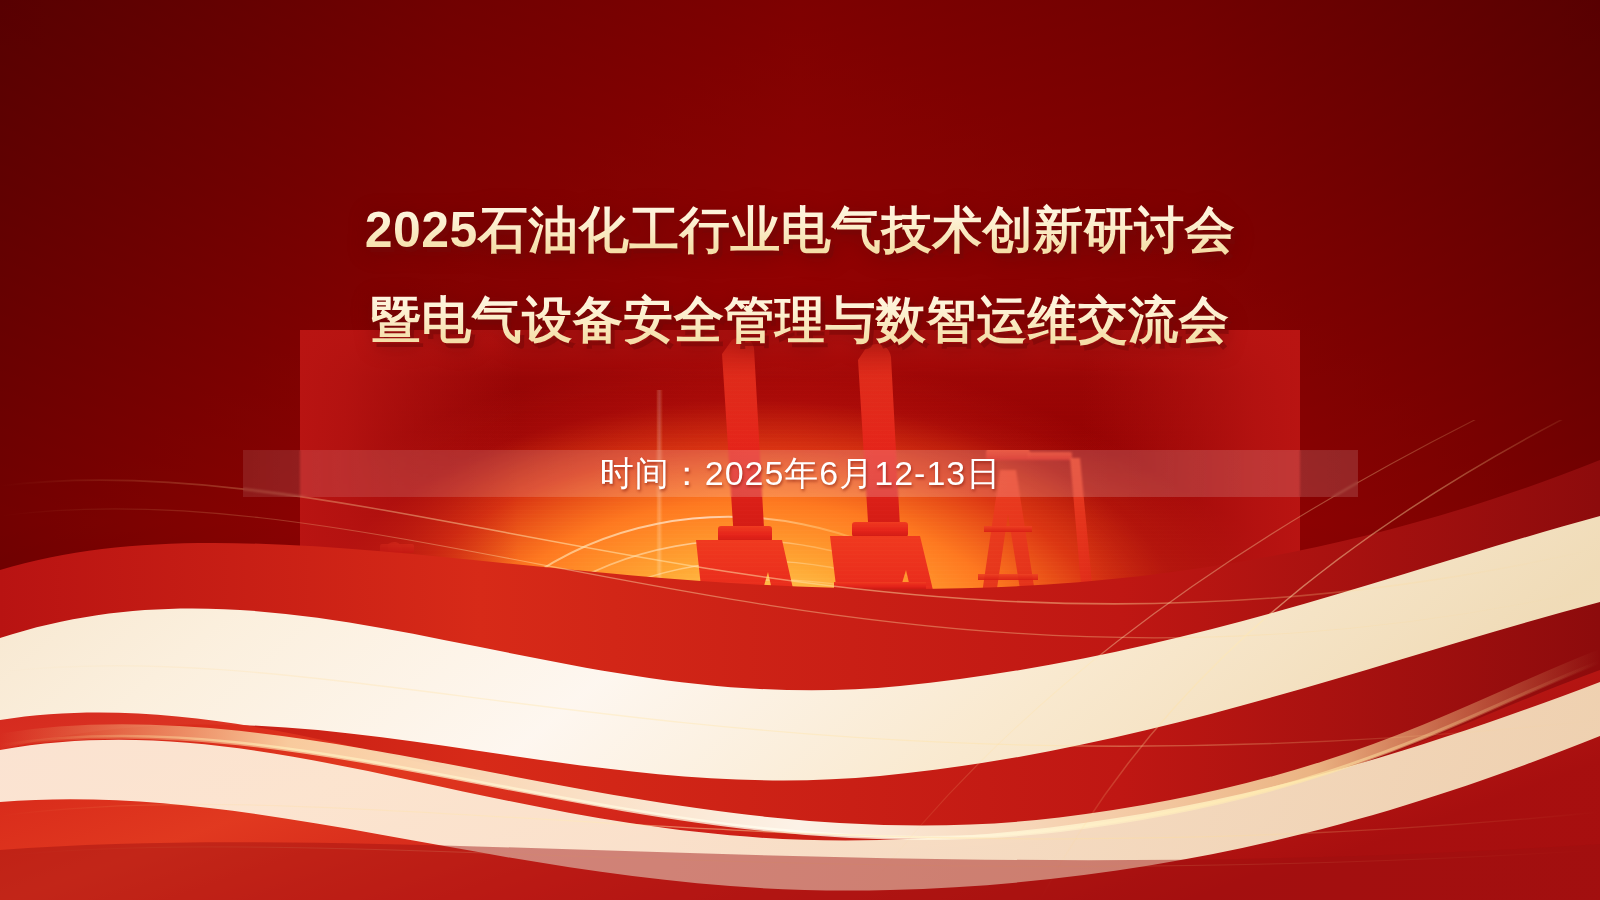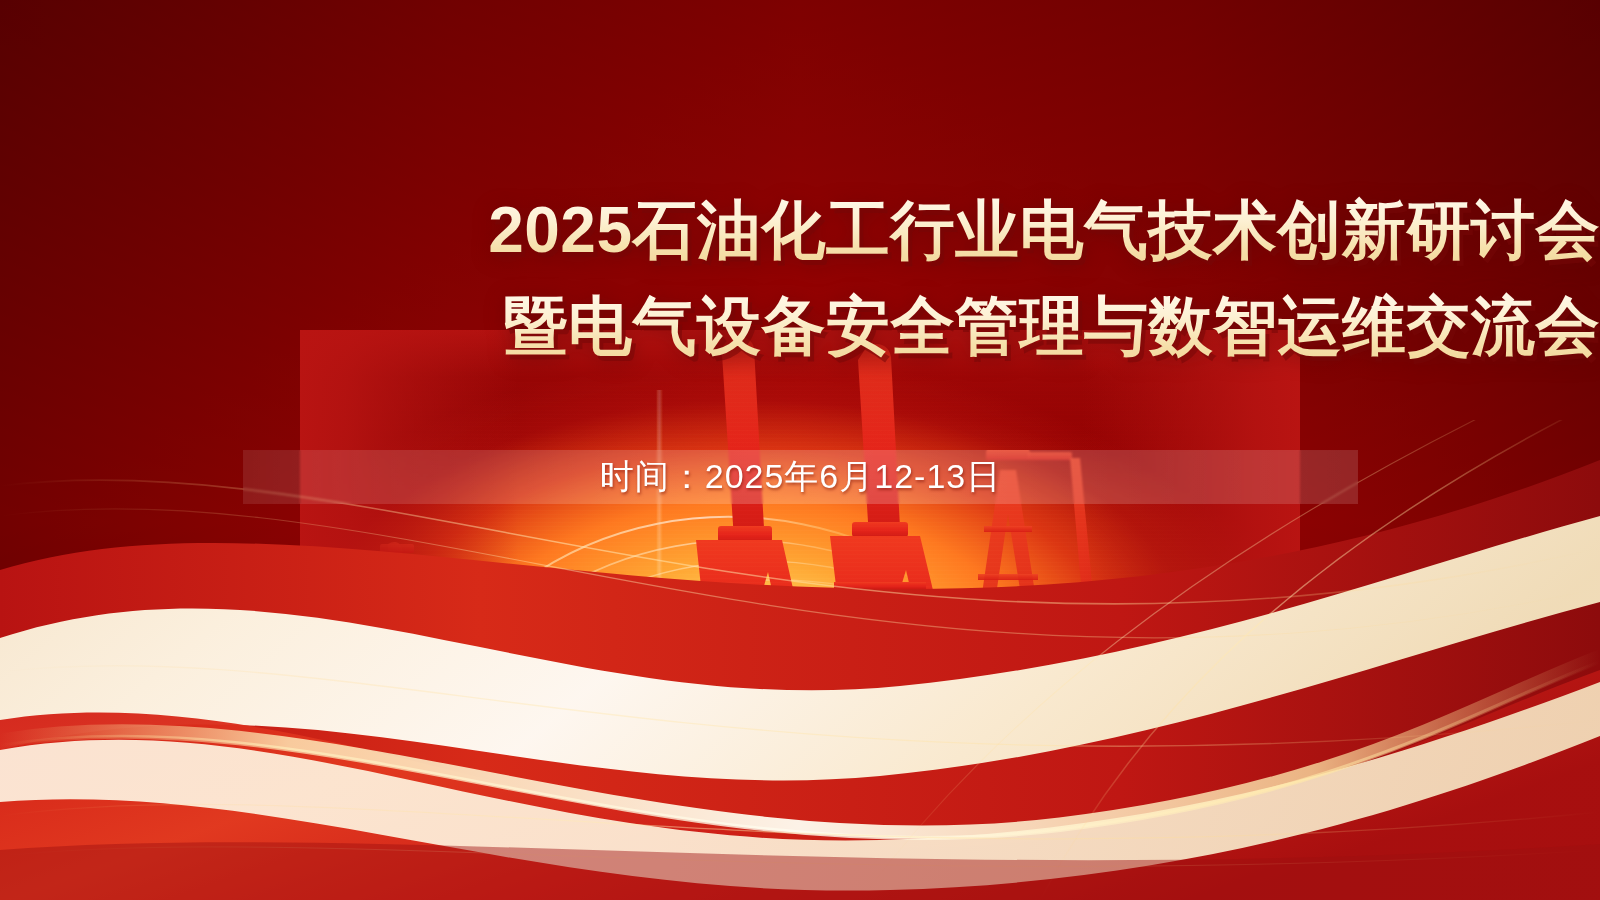--- a/index.html
+++ b/index.html
@@ -74,40 +74,39 @@
   
   .title-block {
     position:absolute; left:0; top:188px; width:1600px;
     text-align:center;
     z-index:8;
     user-select:none;
   }
   .title-line {
     font-family:"Liberation Sans","DejaVu Sans",sans-serif;
     font-weight:bold;
-    font-size:64px;
+    font-size:50px;
     line-height:84px;
     letter-spacing:0.5px;
     color:#fbebc8;
     background:linear-gradient(180deg,#fffaf0 0%,#fdf1d4 38%,#f6e0ab 72%,#f0d394 100%);
     -webkit-background-clip:text;
     background-clip:text;
     -webkit-text-fill-color:transparent;
     filter:drop-shadow(4px 5px 0px rgba(118,8,8,0.55))
            drop-shadow(0px 2px 10px rgba(90,5,5,0.45));
     white-space:nowrap;
-    text-align:right;
-  }
-  .title-line.second { margin-top:12px;text-decoration:underline; }
+  }
+  .title-line.second { margin-top:6px;text-decoration:underline; }
 
   
   .subtitle-bar {
     position:absolute;
     left:243px; top:450px;
-    width:1115px; height:54px;
+    width:1115px; height:47px;
     z-index:9;
     display:flex;
     align-items:center;
     justify-content:center;
     gap:74px;
     background:linear-gradient(90deg,
        rgba(255,255,255,0.10) 0%, rgba(255,255,255,0.17) 30%,
        rgba(255,255,255,0.20) 55%, rgba(255,255,255,0.14) 100%);
     backdrop-filter:blur(1px);
   }

